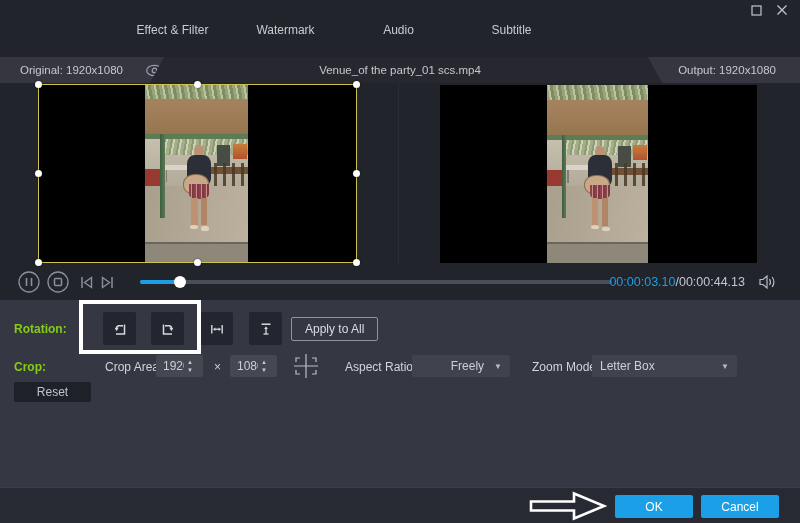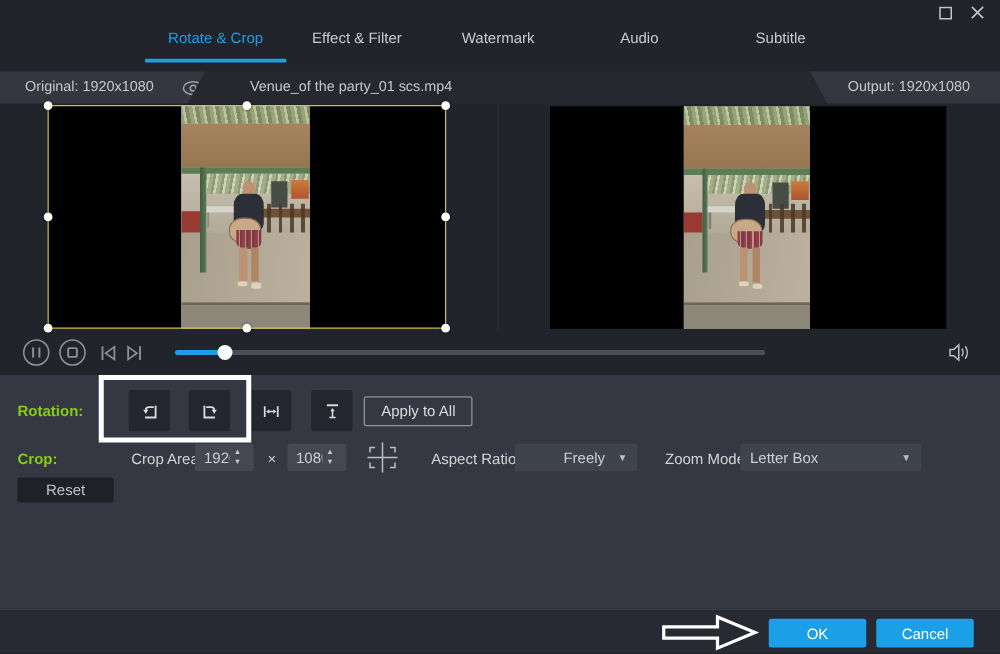--- a/index.html
+++ b/index.html
@@ -20,21 +20,21 @@
   .tab.active::after { content:''; position:absolute; left:0; right:0; bottom:0; height:3px; background:#1e9de4; }
 
   
   .infobar { position:absolute; left:0; top:57px; width:800px; height:26px; background:#26272f; }
   .info-left { position:absolute; left:0; top:0; height:26px; width:164px; background:#35363f;
     clip-path:polygon(0 0,100% 0,calc(100% - 14px) 100%,0 100%);
     display:flex; align-items:center; padding-left:20px; gap:22px; font-size:11.5px; color:#c6c8cd; }
   .info-right { position:absolute; right:0; top:0; height:26px; width:152px; background:#35363f;
     clip-path:polygon(0 0,100% 0,100% 100%,14px 100%);
     display:flex; align-items:center; justify-content:flex-end; padding-right:24px; font-size:11.5px; color:#c6c8cd; }
-  .filename { position:absolute; left:200px; right:200px; top:0; height:26px; line-height:26px; text-align:left; font-size:11.5px; color:#c6c8cd; }
+  .filename { position:absolute; left:200px; right:200px; top:0; height:26px; line-height:26px; text-align:center; font-size:11.5px; color:#c6c8cd; }
 
   
   .preview-area { position:absolute; left:0; top:83px; width:800px; height:181px; }
   .vdivider { position:absolute; left:398px; top:0; width:1px; height:181px; background:#2b2d35; }
   .frame { position:absolute; background:#000; overflow:visible; }
   .frame-left { left:38px; top:1px; width:319px; height:179px; }
   .frame-right { left:440px; top:2px; width:317px; height:178px; }
   .scene { position:absolute; top:0; height:100%; overflow:hidden; background:#b3ab9a; }
   .scene-l { left:107px; width:103px; }
   .scene-r { left:107px; width:101px; }
@@ -126,21 +126,20 @@
         </svg>
     </div>
     <div class="winbtn close">
       <svg width="12" height="12" viewBox="0 0 12 12">
           <path d="M1.5 1.5 L10.5 10.5 M10.5 1.5 L1.5 10.5" stroke="#c3c5cb" stroke-width="1.3"></path>
         </svg>
     </div>
   </div>
 
   <div class="tabs">
-    <div class="tab active">Rotate &amp; Crop</div>
     <div class="tab">Effect &amp; Filter</div>
     <div class="tab">Watermark</div>
     <div class="tab">Audio</div>
     <div class="tab">Subtitle</div>
   </div>
 
   <div class="infobar">
     <div class="filename">Venue_of the party_01 scs.mp4</div>
     <div class="info-left">
       <span>Original: 1920x1080</span>
@@ -249,20 +248,23 @@
       <svg width="17" height="15" viewBox="0 0 17 15">
         <path d="M13 2 v11" stroke="#8b8f99" stroke-width="1.5"></path>
         <path d="M3.5 2.5 L10.5 7.5 L3.5 12.5 Z" fill="none" stroke="#8b8f99" stroke-width="1.4"></path>
       </svg>
     </div>
     <div class="slider">
       <div class="slider-fill" style="width: 8.5%;">
         <div class="slider-handle"></div>
       </div>
     </div>
+    <div class="timecode">
+      <span class="cur">00:00:03.10</span><span>/</span><span>00:00:44.13</span>
+    </div>
     <div class="vol">
       <svg width="20" height="16" viewBox="0 0 20 16">
         <path d="M3 5.5 h3 l4 -3.5 v12 l-4 -3.5 h-3 Z" fill="none" stroke="#b9bcc4" stroke-width="1.2"></path>
         <path d="M12.5 5 q2 3 0 6" fill="none" stroke="#b9bcc4" stroke-width="1.2"></path>
         <path d="M15.2 3 q3.4 5 0 10" fill="none" stroke="#b9bcc4" stroke-width="1.2"></path>
       </svg>
     </div>
   </div>
 
   <div class="controls">

